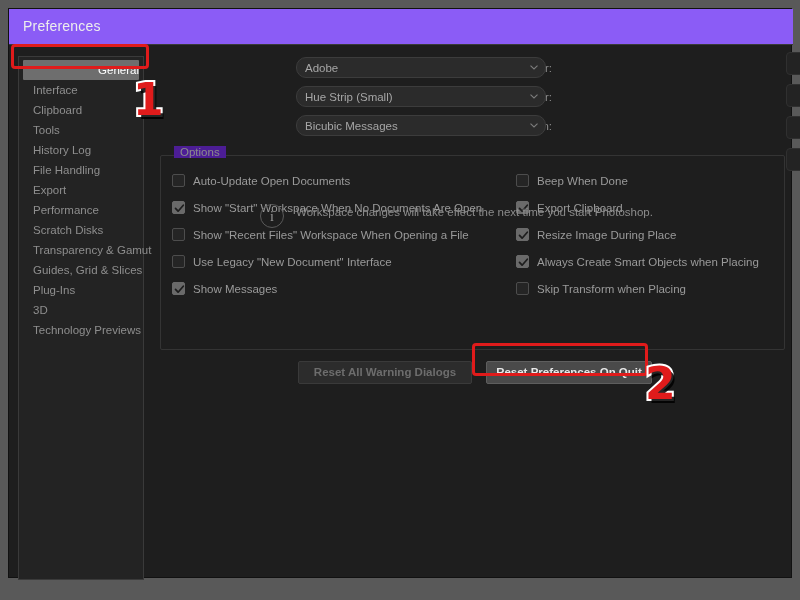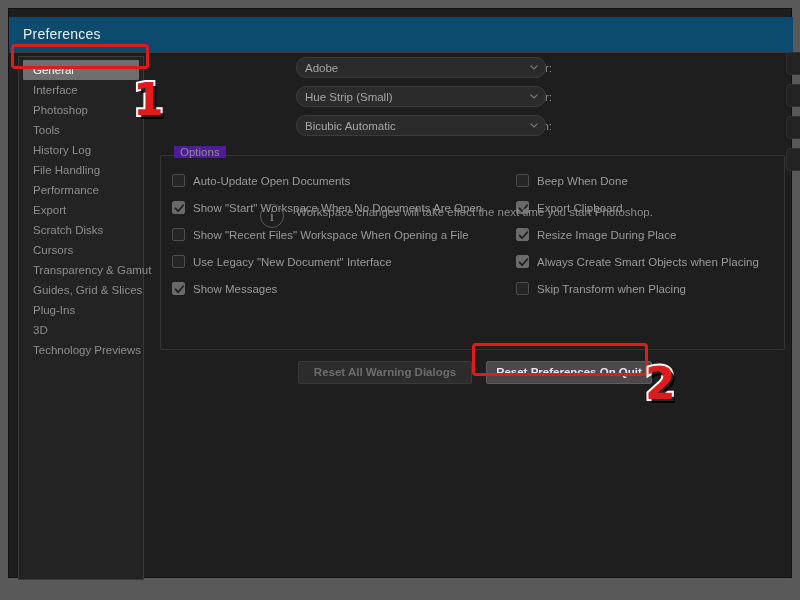--- a/index.html
+++ b/index.html
@@ -21,23 +21,23 @@
   #dialog {
     position: absolute;
     left: 8px; top: 8px;
     width: 784px; height: 570px;
     background: #1e1e1e;
     border: 1px solid #111;
   }
 
   #titlebar {
     position: absolute;
-    left: 0; top: 8px;
+    left: 0; top: 0;
     width: 784px; height: 36px;
-    background: #0c4a6e;
+    background: #8b5cf6;
     border-bottom: 1px solid #3a3a3a;
   }
   #titlebar .title {
     position: absolute;
     left: 14px; top: 9px;
     font-size: 14px;
     color: #ededed;
     letter-spacing: .2px;
   }
 
@@ -59,20 +59,21 @@
     font-size: 11.5px;
     color: #8e8e8e;
     white-space: nowrap;
   }
   .side-item.selected {
     background: #6e6e6e;
     color: #ffffff;
     margin: 0 4px 0 4px;
     padding-left: 10px;
     border-radius: 1px;
+    text-align: right;
   }
 
   
   #hl-general {
     position: absolute;
     left: 11px; top: 44px;
     width: 138px; height: 25px;
     border: 3px solid #e01b1b;
     border-radius: 4px;
     pointer-events: none;
@@ -247,28 +248,27 @@
 
     <div id="titlebar">
       <div class="title">Preferences</div>
     </div>
 
     <div id="body">
 
       <div id="sidebar">
           <div class="side-item selected">General</div>
           <div class="side-item">Interface</div>
-          <div class="side-item">Photoshop</div>
+          <div class="side-item">Clipboard</div>
           <div class="side-item">Tools</div>
           <div class="side-item">History Log</div>
           <div class="side-item">File Handling</div>
+          <div class="side-item">Export</div>
           <div class="side-item">Performance</div>
-          <div class="side-item">Export</div>
           <div class="side-item">Scratch Disks</div>
-          <div class="side-item">Cursors</div>
           <div class="side-item">Transparency &amp; Gamut</div>
           <div class="side-item">Guides, Grid &amp; Slices</div>
           <div class="side-item">Plug-Ins</div>
           <div class="side-item">3D</div>
           <div class="side-item">Technology Previews</div>
         </div>
 
       <div id="content">
 
         <div id="field-rows">
@@ -290,21 +290,21 @@
                 <div class="arrow">
                   <svg width="8" height="5" viewBox="0 0 8 5">
                     <path d="M0.5 0.7 L4 4 L7.5 0.7" fill="none" stroke="#7d7d7d" stroke-width="1.1"></path>
                   </svg>
                 </div>
               </div>
             </div>
             <div class="field-row" style="top: 70px; width: 400px;">
               <div class="field-label">Image Interpolation:</div>
               <div class="combo">
-                <div class="val">Bicubic Automatic</div>
+                <div class="val">Bicubic Messages</div>
                 <div class="arrow">
                   <svg width="8" height="5" viewBox="0 0 8 5">
                     <path d="M0.5 0.7 L4 4 L7.5 0.7" fill="none" stroke="#7d7d7d" stroke-width="1.1"></path>
                   </svg>
                 </div>
               </div>
             </div>
           </div>
 
         <div id="options-group"></div>

